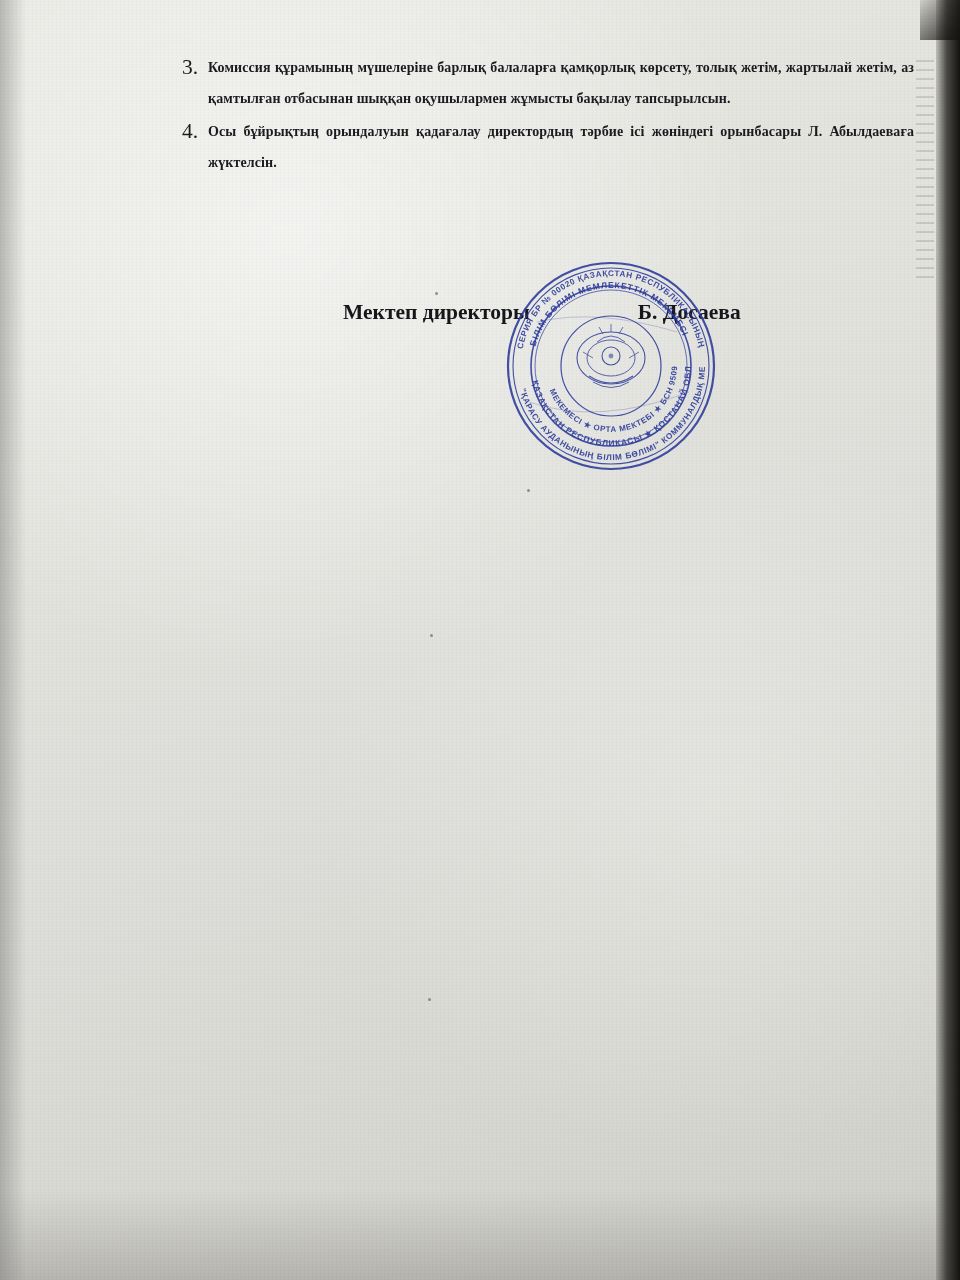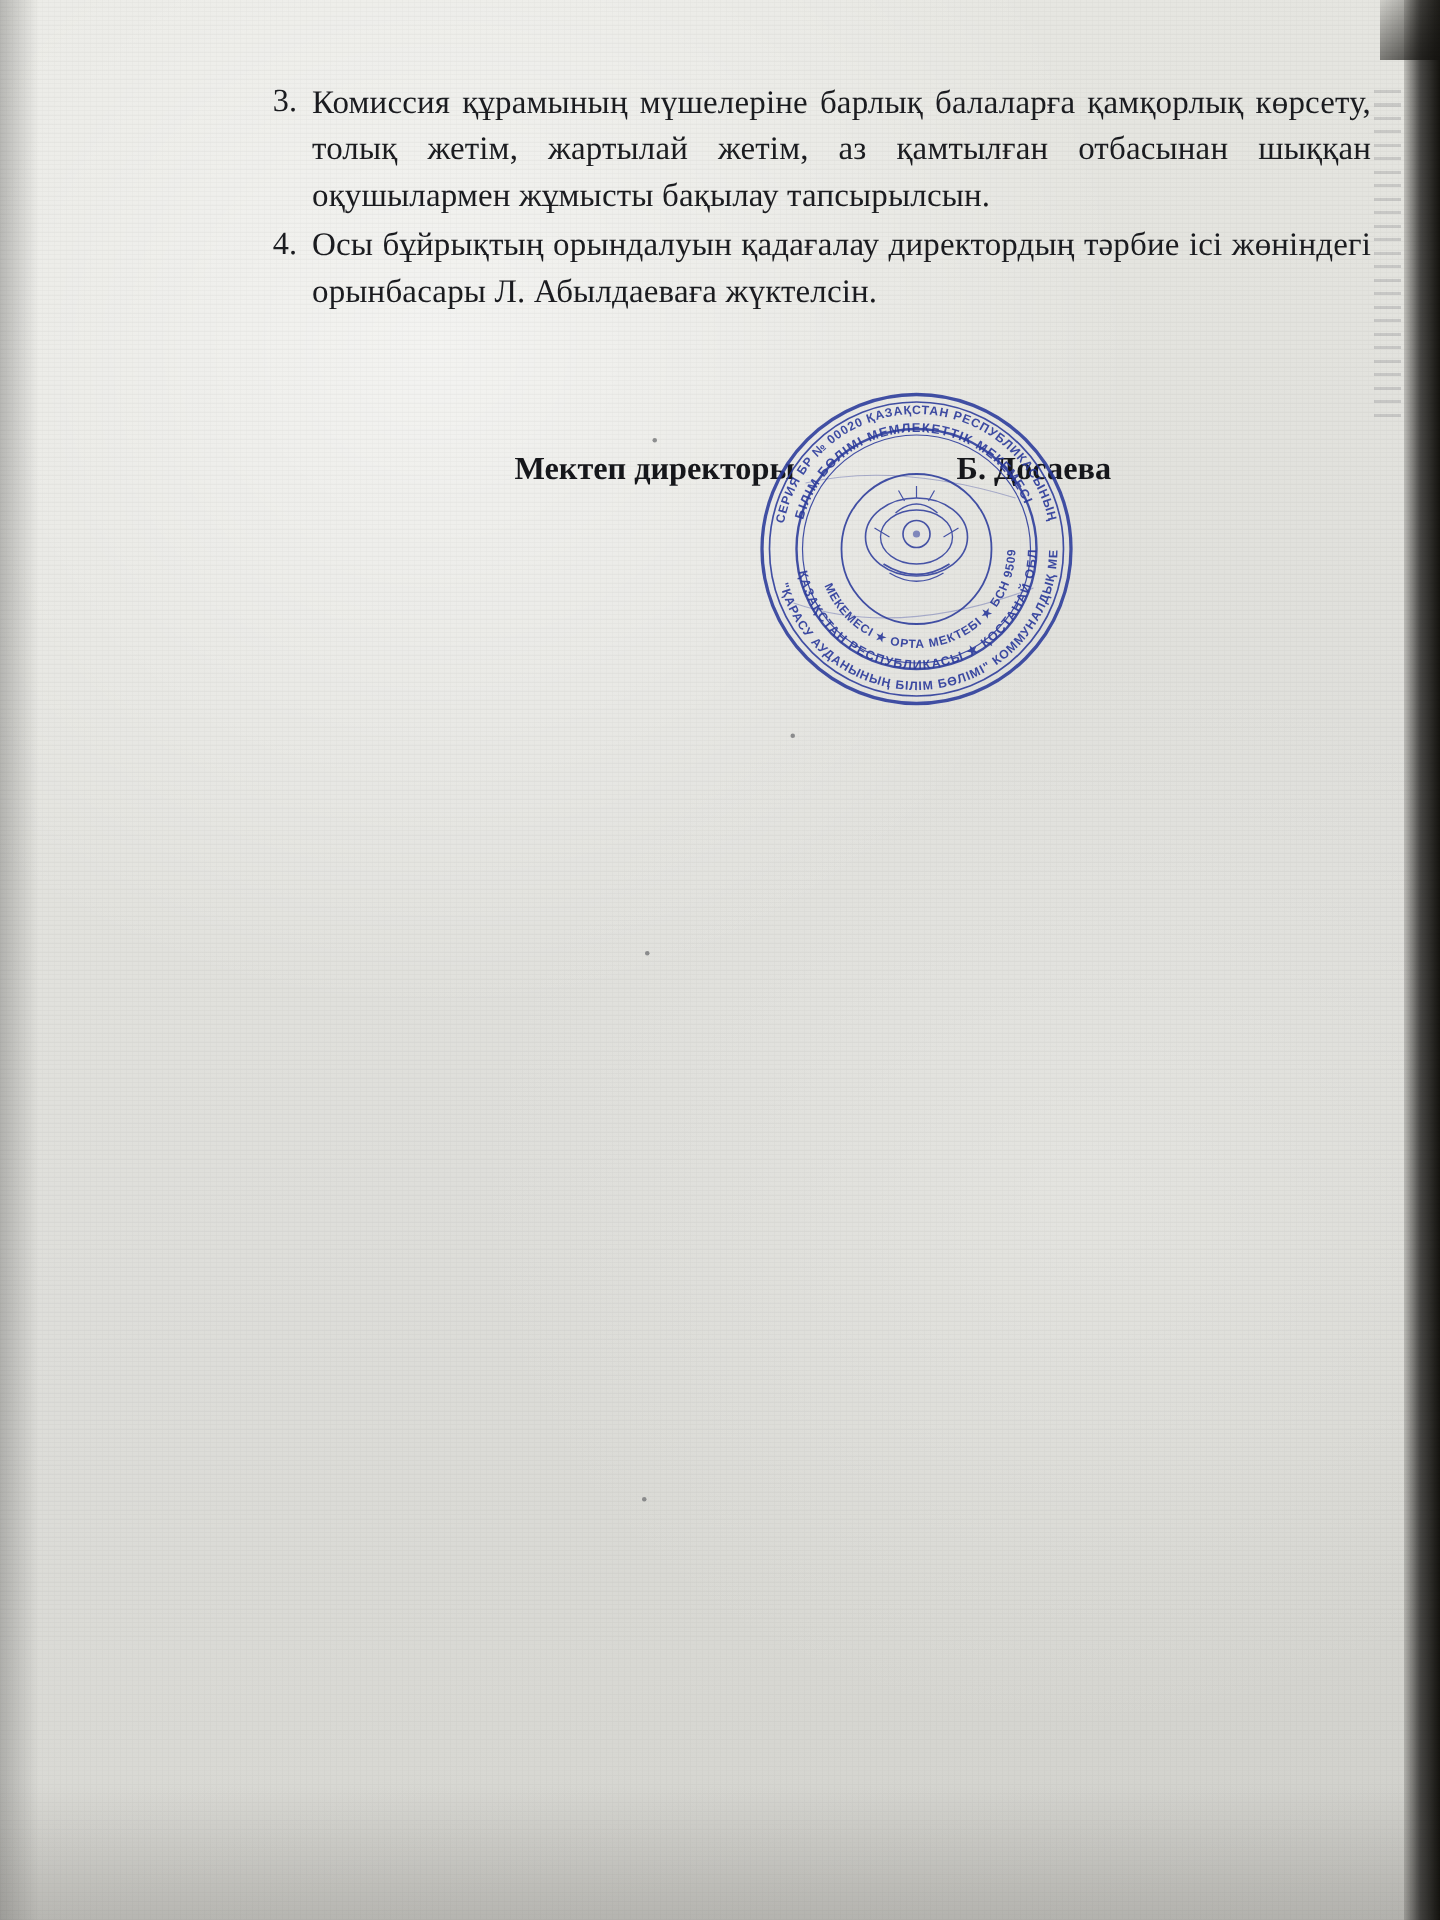--- a/index.html
+++ b/index.html
@@ -94,26 +94,27 @@
     width: 30px;
     flex: 0 0 30px;
     text-align: right;
     padding-right: 10px;
     font-size: 21.5px;
     line-height: 31px;
     color: #1b1c20;
   }
   .clause-text {
     flex: 1;
-    font-size: 22px;
+    font-size: 14px;
     line-height: 31px;
     color: #1b1c20;
     text-align: justify;
     text-justify: inter-word;
     letter-spacing: 0.1px;
+    font-weight: bold;
   }
 
   
   .signature-row {
     position: absolute;
     left: 168px;
     top: 300px;
     width: 746px;
     display: flex;
     justify-content: flex-start;

